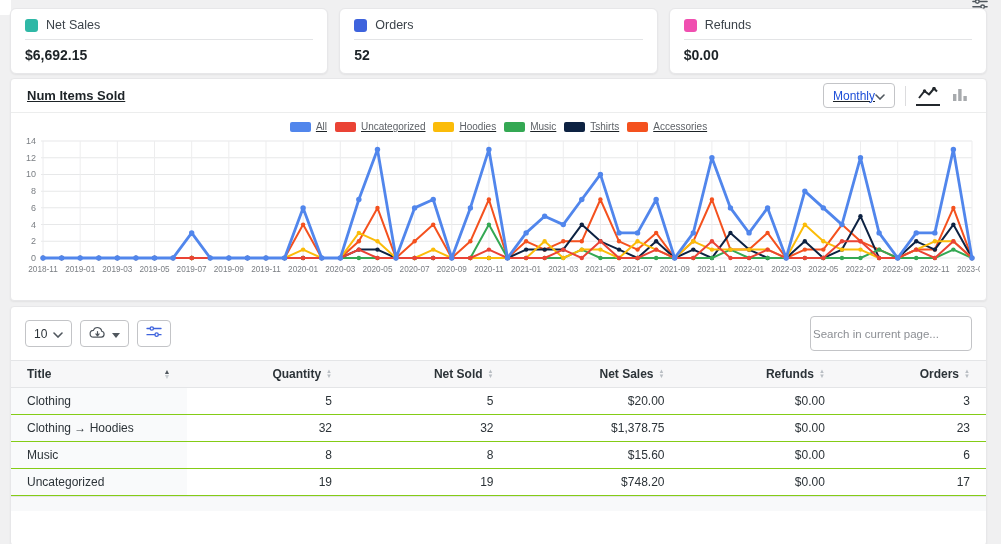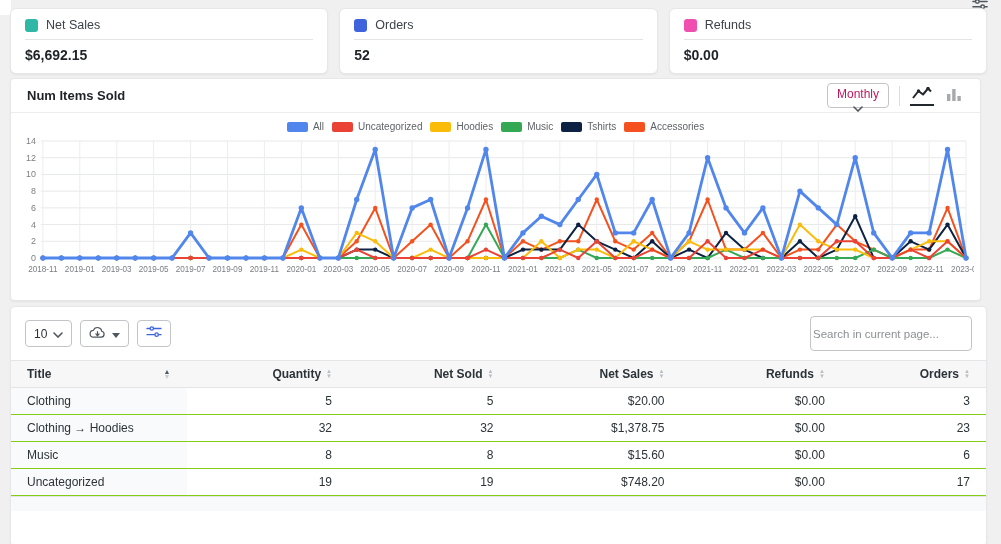--- a/index.html
+++ b/index.html
@@ -16,25 +16,25 @@
   .card { flex:1; background:#fff; border-radius:6px; padding:9px 14px 10px; box-shadow:0 1px 2px rgba(0,0,0,.06); border:1px solid #e7e7e9; cursor:pointer; }
   .card.selected { border:1.5px solid #4a7cc9; border-radius:8px; box-shadow:0 0 0 1px rgba(74,124,201,.15); }
   .card-top { display:flex; align-items:center; gap:8px; }
   .swatch { width:13px; height:13px; border-radius:3px; flex:0 0 auto; }
   .card-label { font-size:12.5px; color:#3c434a; }
   .card-div { border-top:1px solid #e3e4e6; margin:7px 0 7px; }
   .card-value { font-size:14px; font-weight:bold; color:#1d2327; }
 
   
   .panel { background:#fff; border-radius:4px; box-shadow:0 1px 2px rgba(0,0,0,.06); border:1px solid #e7e7e9; }
-  .chart-panel { position:absolute; left:10px; right:20px; top:78px; height:223px; }
+  .chart-panel { position:absolute; left:10px; right:14px; top:78px; height:223px;text-decoration:underline; }
   .panel-head { display:flex; align-items:center; justify-content:space-between; padding:7px 16px; border-bottom:1px solid #eceded; height:34px; }
   .panel-title { font-size:13px; font-weight:bold; color:#1d2327; }
   .head-right { display:flex; align-items:center; gap:10px; }
-  .select-btn { display:flex; align-items:center; border:1px solid #c3c4c7; border-radius:4px; background:#fff; padding:3px 9px; font-size:12px; color:#be185d; cursor:pointer; height:25px;flex-direction:column; }
+  .select-btn { display:flex; align-items:center; border:1px solid #c3c4c7; border-radius:4px; background:#fff; padding:3px 9px; font-size:12px; color:#1d4ed8; cursor:pointer; height:25px; }
   .vsep { width:1px; height:20px; background:#dcdcde; }
   .icon-toggle { background:none; border:none; padding:2px 2px 4px; cursor:pointer; line-height:0; }
   .icon-toggle.active { border-bottom:2px solid #23282d; }
 
   .legend { display:flex; justify-content:center; align-items:center; gap:8px; padding:8px 0 2px; }
   .legend-item { display:flex; align-items:center; gap:5px; cursor:pointer; }
   .legend-swatch { width:21px; height:10px; border-radius:2px; }
   .legend-label { font-size:10px; color:#5f6368; }
 
   .chart-box { padding:0 6px; }

